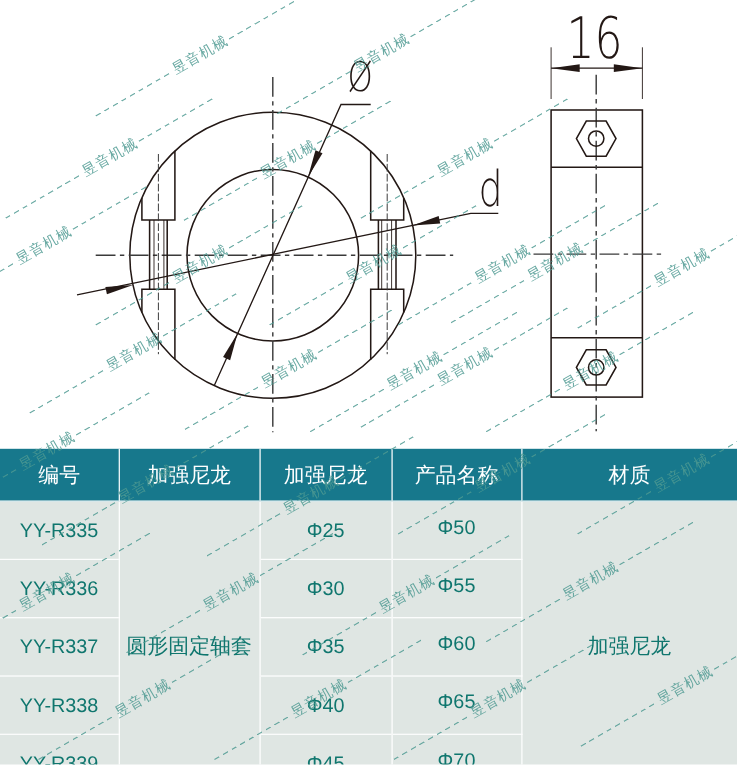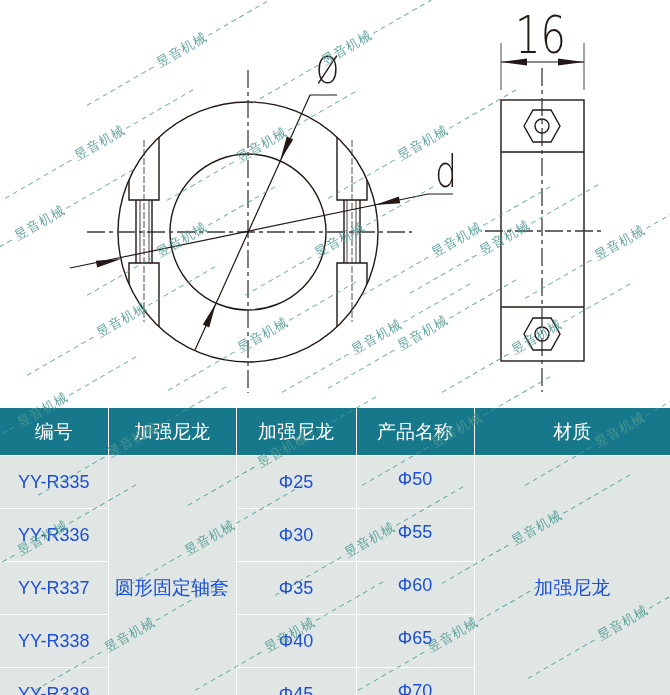--- a/index.html
+++ b/index.html
@@ -33,21 +33,21 @@
       padding:0;text-align:center;vertical-align:middle;
       border-left:1px solid #ffffff;border-top:1px solid #ffffff;
       white-space:nowrap;
     }
     table.spec tr > :first-child{border-left:none;}
     table.spec thead th{
       background:var(--header_bg);color:#ffffff;height:47px;
       font-size:19px;font-weight:normal;border-top:none;
     }
     table.spec tbody td{
-      background:var(--row_bg);color:#1d4ed8;height:47px;font-size:18px;
+      background:var(--row_bg);color:#0f766e;height:47px;font-size:18px;
     }
     table.spec tbody td.merged{font-size:19px;}
     table.spec tbody td.col-outer{padding-bottom:5px;margin-top:11px;}
 
     .wm{
       position:absolute;width:220px;height:16px;margin-left:-110px;margin-top:-8px;
       display:flex;align-items:center;transform:rotate(-30deg);transform-origin:50% 50%;
       pointer-events:none;z-index:5;opacity:.85;
     }
     .wm .dash{

